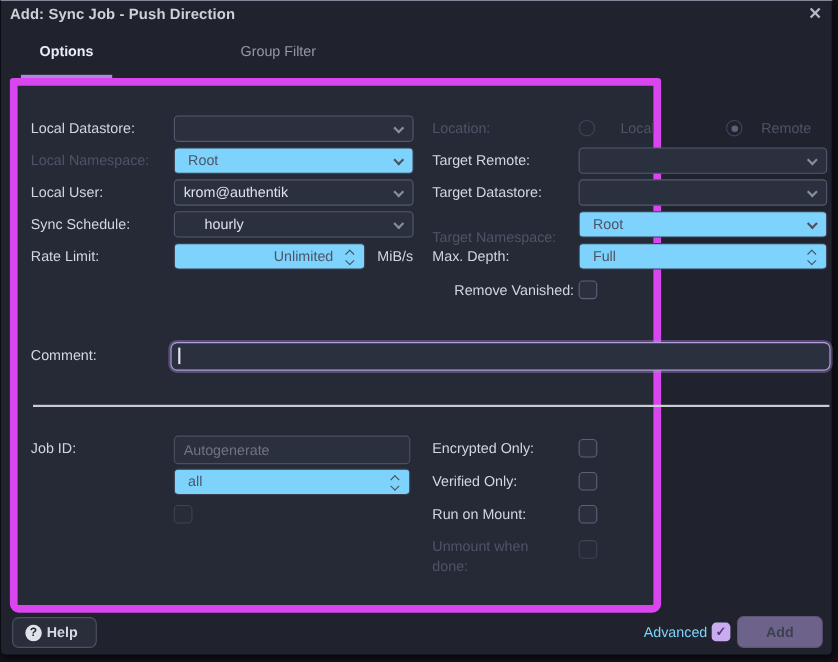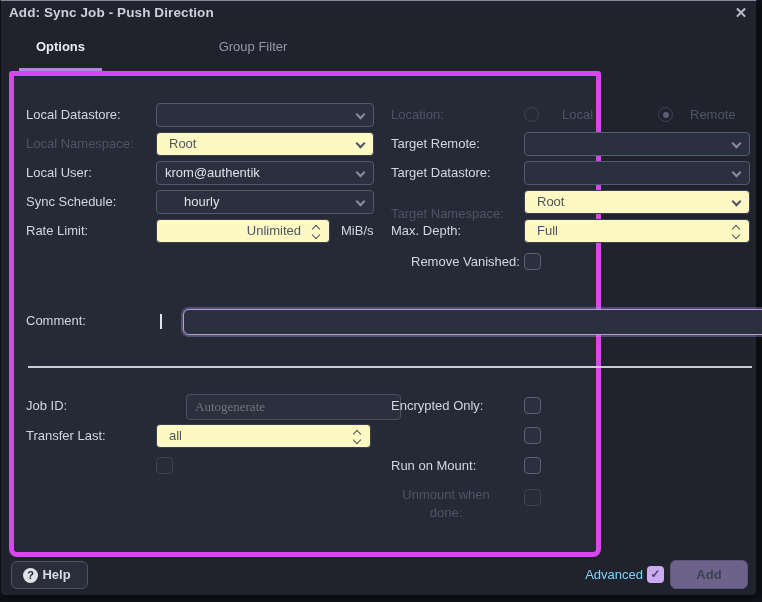--- a/index.html
+++ b/index.html
@@ -30,31 +30,31 @@
   }
   
   .tabstrip { position:absolute; left:0; top:25px; right:0; height:45px; }
   .tab { position:absolute; top:0; height:45px; text-align:center; line-height:42px; cursor:pointer; }
   .tab.active { left:18px; width:83px; color:#e9ecf3; font-weight:700; border-bottom:3px solid #ab87dd; }
   .tab.inactive { left:196px; width:112px; color:#9298a9; font-weight:400; }
   
   .panel {
     position:absolute; left:8px; top:70px; width:592px; height:486px;
     background:#262a36;
-    border:5px solid #d946ef;
+    border:7px solid #d946ef;
     border-radius:3px 3px 8px 8px;
   }
   .lbl { position:absolute; height:24px; line-height:24px; color:#d2d6e1; white-space:nowrap; }
-  .lbl.dis { color:#4e5468;text-align:center; }
+  .lbl.dis { color:#4e5468; }
   .field {
     position:absolute; height:24px; line-height:22px;
     background:#2b303e; border:1px solid #535a70; border-radius:4px;
     color:#dde1ec; padding:0 22px 0 8px; overflow:hidden;
   }
-  .field.dis { background:#fef9c3; border-color:#3a4052; color:#4e5468;padding-left:12px; }
+  .field.dis { background:#7dd3fc; border-color:#3a4052; color:#4e5468;padding-left:12px; }
   .field .ph { color:#555b6d; }
   .field.dis .ph { color:#4e5468; }
   .chev {
     position:absolute; right:9px; top:7px; width:7px; height:7px;
     border-right:2px solid #878da0; border-bottom:2px solid #878da0;
     transform:rotate(45deg);
   }
   .field.dis .chev { border-color:#4c5164; }
   .spinner { position:absolute; right:8px; top:3px; width:10px; height:18px; }
   .spin-up, .spin-dn { position:absolute; left:2px; width:6px; height:6px; border-right:1.8px solid #707690; border-bottom:1.8px solid #707690; }
@@ -65,21 +65,21 @@
     position:absolute; width:17px; height:17px; border-radius:4px;
     background:#2c303e; border:1px solid #5b6178;
   }
   .cbox.dis { border-color:#3d4356; background:#282c38; }
   .radio { position:absolute; width:15px; height:15px; border-radius:50%; border:1px solid #3e455a; }
   .radio .dot { position:absolute; left:3.5px; top:3.5px; width:6px; height:6px; border-radius:50%; background:#5a6178; display:none; }
   .radio.checked .dot { display:block; }
   .text-input {
     position:absolute; height:24px; background:#2b303e;
     border:1px solid #4a5062; border-radius:4px; color:#dde1ec;
-    padding:12px 8px; font-family:Liberation Serif, serif; font-size:13px; outline:none;margin-left:30px;
+    padding:12px 8px; font-family:Liberation Sans, sans-serif; font-size:13px; outline:none;
   }
   .text-input::placeholder { color:#70747f; opacity:1; }
   .text-input.focused {
     border:1px solid #b49ddb;
     box-shadow:0 0 0 2px rgba(176,150,220,.35);
     border-radius:6px;
   }
   .caret { position:absolute; width:1.5px; height:15px; background:#e0e4ee; }
   .divider { position:absolute; height:2px; background:#caccd3; }
   
@@ -198,34 +198,34 @@
 
     <span class="lbl" style="left:12px; top:233px;">Comment:</span>
     <input class="text-input focused" style="left: 139px; top: 233px; width: 600px;">
     <span class="caret" style="left:146px; top:238px;"></span>
 
     <div class="divider" style="left:14px; top:290px; width:724px;"></div>
 
     <span class="lbl" style="left:12px; top:318px;">Job ID:</span>
     <input class="text-input" style="left: 142px; top: 318px; width: 215px;" placeholder="Autogenerate">
 
-    <span class="lbl" style="left:12px; top:348px;">Transfer Last:</span>
     <div class="field dis" style="left:142px; top:348px; width:215px;">
       <span class="ph">all</span>
       <span class="spinner">
         <span class="spin-up"></span>
         <span class="spin-dn"></span>
       </span>
     </div>
 
     <div class="cbox dis" style="left:142px; top:381px;"></div>
 
     <span class="lbl" style="left:377px; top:318px;">Encrypted Only:</span>
     <div class="cbox" style="left:510px; top:321px;"></div>
 
+    <span class="lbl" style="left:377px; top:348px;">Verified Only:</span>
     <div class="cbox" style="left:510px; top:351px;"></div>
 
     <span class="lbl" style="left:377px; top:378px;">Run on Mount:</span>
     <div class="cbox" style="left:510px; top:381px;"></div>
 
     <span class="lbl dis" style="left:377px; top:410px; width:110px; white-space:normal; line-height:18px;">Unmount when done:</span>
     <div class="cbox dis" style="left:510px; top:413px;"></div>
 
   </div>
 

